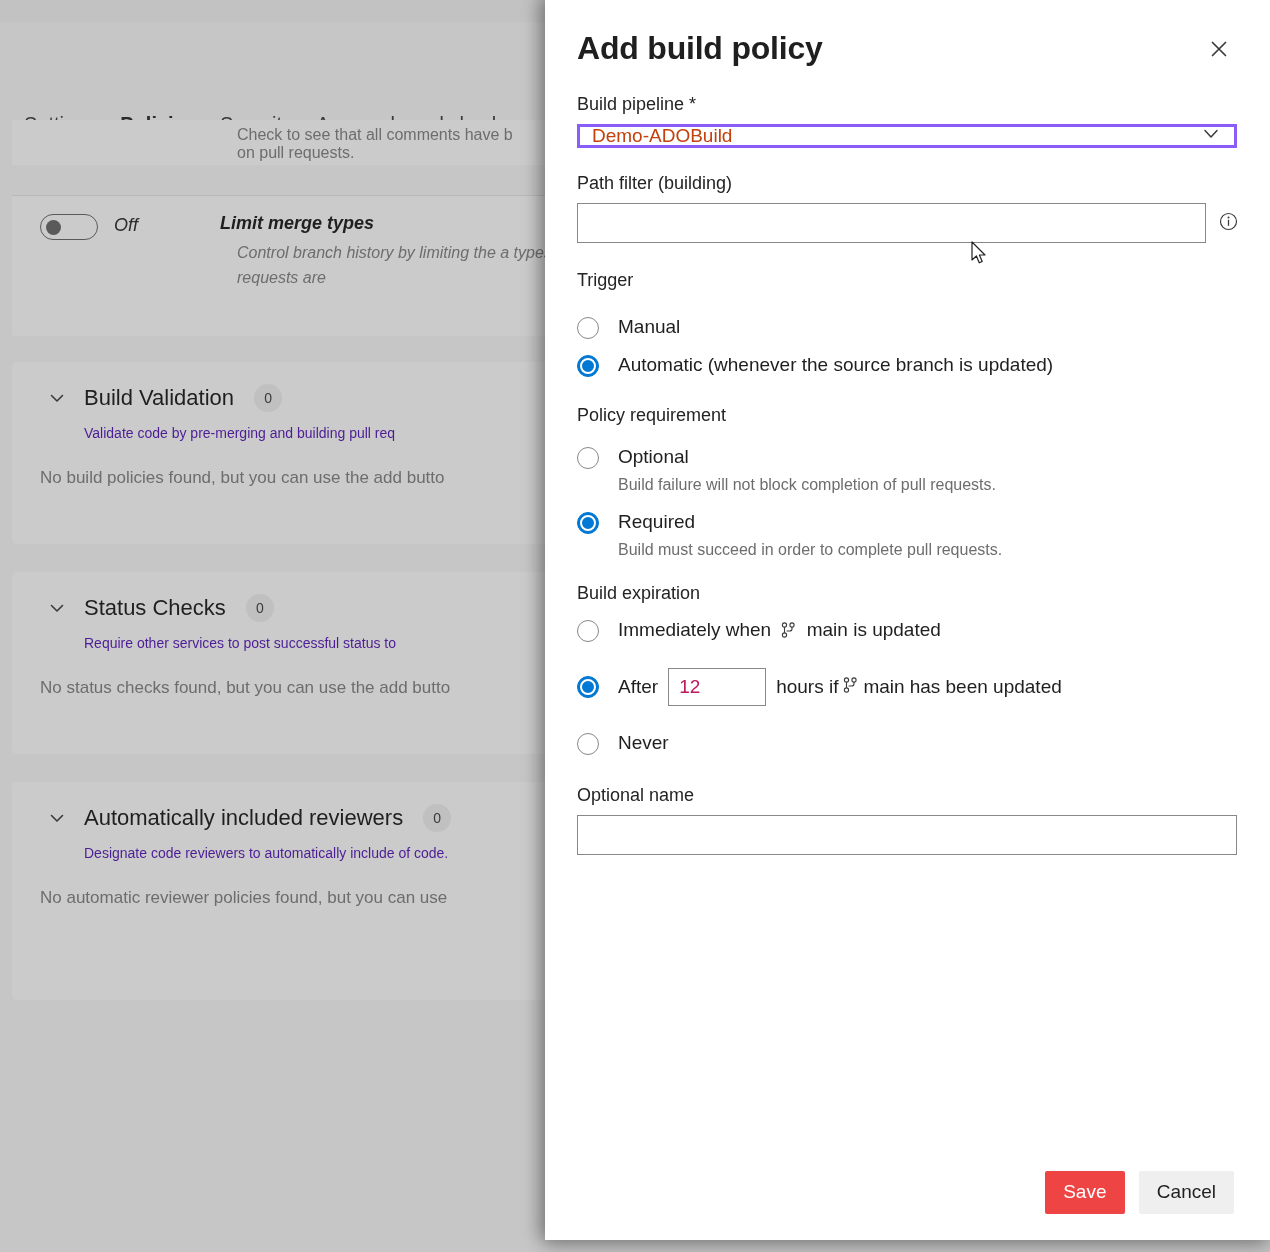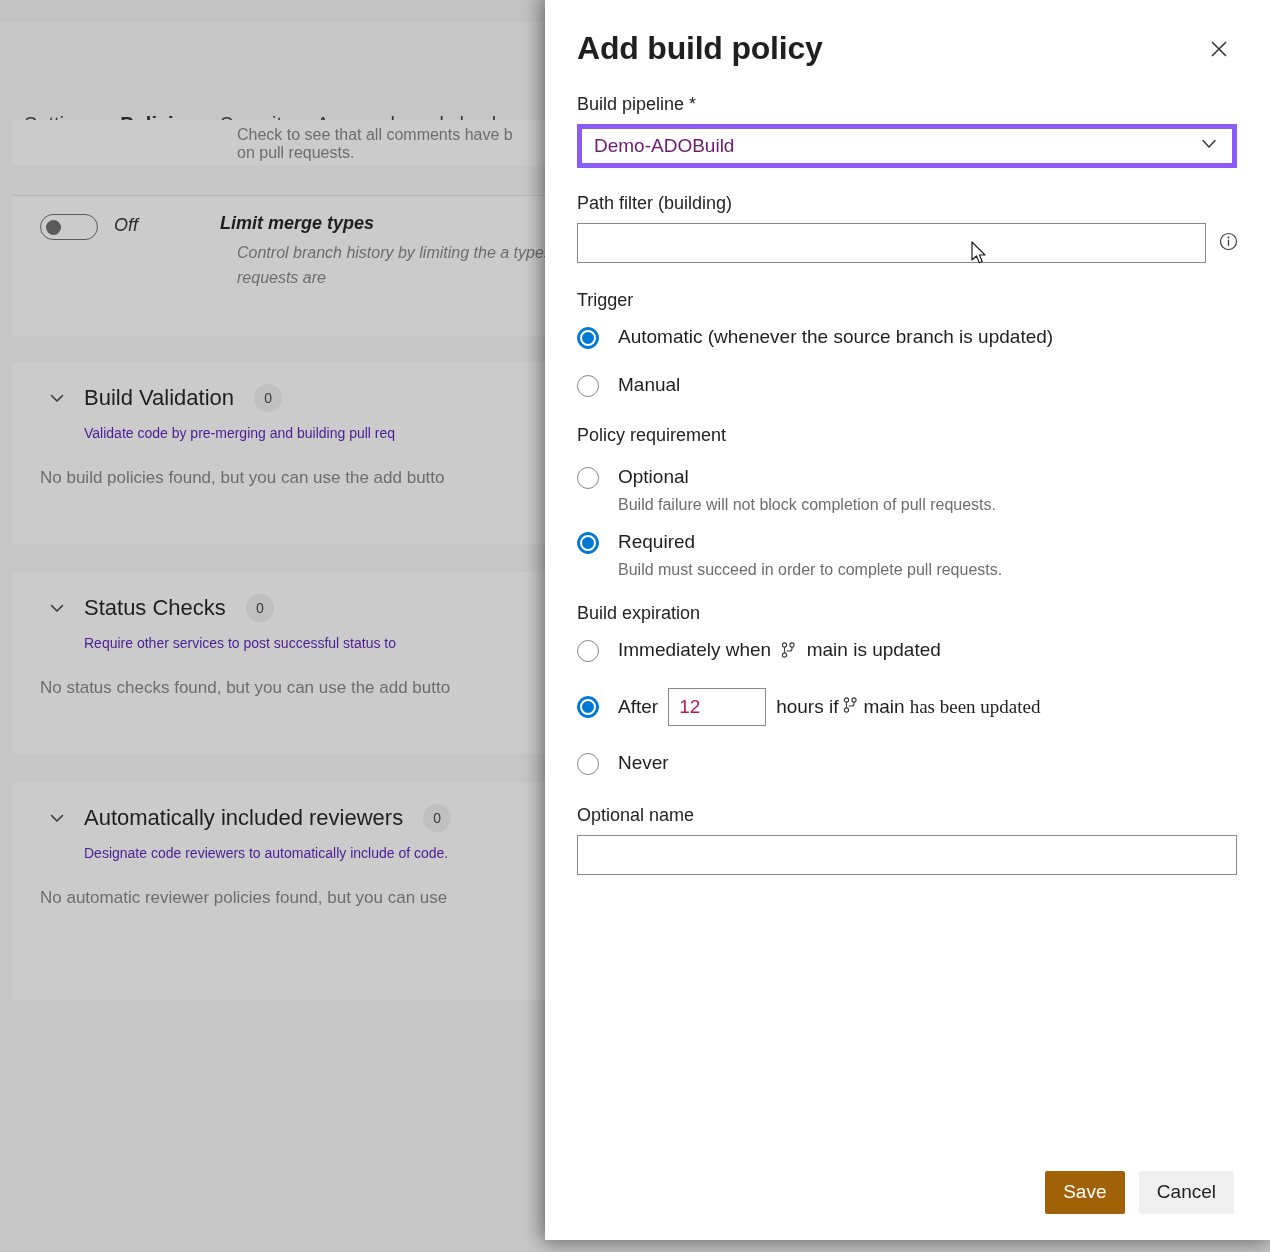--- a/index.html
+++ b/index.html
@@ -182,26 +182,26 @@
   .field-label {
     font-size: 18px; color: #242424;
     margin-bottom: 9px;
   }
   .section-label {
     font-size: 18px; color: #242424;
     margin-bottom: 8px;
   }
   .select-box {
     position: relative;
-    width: 660px; height: 44px;
-    border: 5px solid #8b5cf6;
+    width: 660px; height: 24px;
+    border: 3px solid #8b5cf6;
     background: #fff;
     display: flex; align-items: center;
     padding: 0 12px;
-    font-size: 19px; color: #701a75;
+    font-size: 19px; color: #c2410c;
     cursor: pointer;
   }
   .select-chev {
     position: absolute; right: 12px; top: 50%;
     transform: translateY(-50%);
   }
   .text-input {
     width: 630px; height: 40px;
     border: 1px solid #8a8886;
     background: #fff;
@@ -271,21 +271,21 @@
     background: #ffffff;
   }
   .btn {
     min-width: 80px; height: 43px;
     font-size: 19px;
     border: none; border-radius: 2px;
     cursor: pointer;
     padding: 0 18px;
     font-family: "Liberation Sans", sans-serif;
   }
-  .btn-primary { background: #a16207; color: #ffffff; }
+  .btn-primary { background: #ef4444; color: #ffffff; }
   .btn-default { background: #efefef; color: #1f1f1f; }
 
   
   #cursor { position: absolute; left: 971px; top: 241px; z-index: 30; }
 </style>
 </head>
 <body>
 
 <div id="bg-page">
 
@@ -403,28 +403,28 @@
           <circle cx="9.5" cy="9.5" r="8" stroke="#3b3b3b" stroke-width="1.2" fill="none"></circle>
           <circle cx="9.5" cy="5.6" r="1" fill="#3b3b3b"></circle>
           <rect x="8.85" y="7.8" width="1.3" height="6" fill="#3b3b3b"></rect>
         </svg>
       </span>
     </div>
 
     
     <div class="section-label" style="margin-top:27px;">Trigger</div>
 
+    <div class="radio-row" style="margin-top:24px;">
+      <span class="radio"></span>
+      <span class="radio-label">Manual</span>
+    </div>
+
     <div class="radio-row">
       <span class="radio checked"></span>
       <span class="radio-label">Automatic (whenever the source branch is updated)</span>
-    </div>
-
-    <div class="radio-row" style="margin-top:24px;">
-      <span class="radio"></span>
-      <span class="radio-label">Manual</span>
     </div>
 
     
     <div class="section-label" style="margin-top:28px;">Policy requirement</div>
 
     <div class="radio-row" style="margin-top:19px;">
       <span class="radio"></span>
       <span>
         <span class="radio-label">Optional</span>
         <div class="radio-sub">Build failure will not block completion of pull requests.</div>
@@ -469,21 +469,21 @@
         <span class="branch-icon">
           <svg width="15" height="16" viewBox="0 0 15 16">
             <circle cx="3.5" cy="3" r="2.1" stroke="#3b3b3b" stroke-width="1.1" fill="none"></circle>
             <circle cx="11" cy="3" r="2.1" stroke="#3b3b3b" stroke-width="1.1" fill="none"></circle>
             <circle cx="3.5" cy="13" r="2.1" stroke="#3b3b3b" stroke-width="1.1" fill="none"></circle>
             <path d="M3.5 5.1 L3.5 10.9" stroke="#3b3b3b" stroke-width="1.1" fill="none"></path>
             <path d="M11 5.1 L11 7 Q11 9 8.5 9 L5.6 9" stroke="#3b3b3b" stroke-width="1.1" fill="none"></path>
           </svg>
         </span>
         <span>main</span>
-        <span style="margin-left:5px;font-family:Liberation Serif, serif;">has been updated</span>
+        <span style="margin-left:5px;">has been updated</span>
       </span>
     </div>
 
     <div class="radio-row" style="margin-top:25px;">
       <span class="radio"></span>
       <span class="radio-label">Never</span>
     </div>
 
     
     <div class="field-label" style="margin-top:30px;">Optional name</div>

